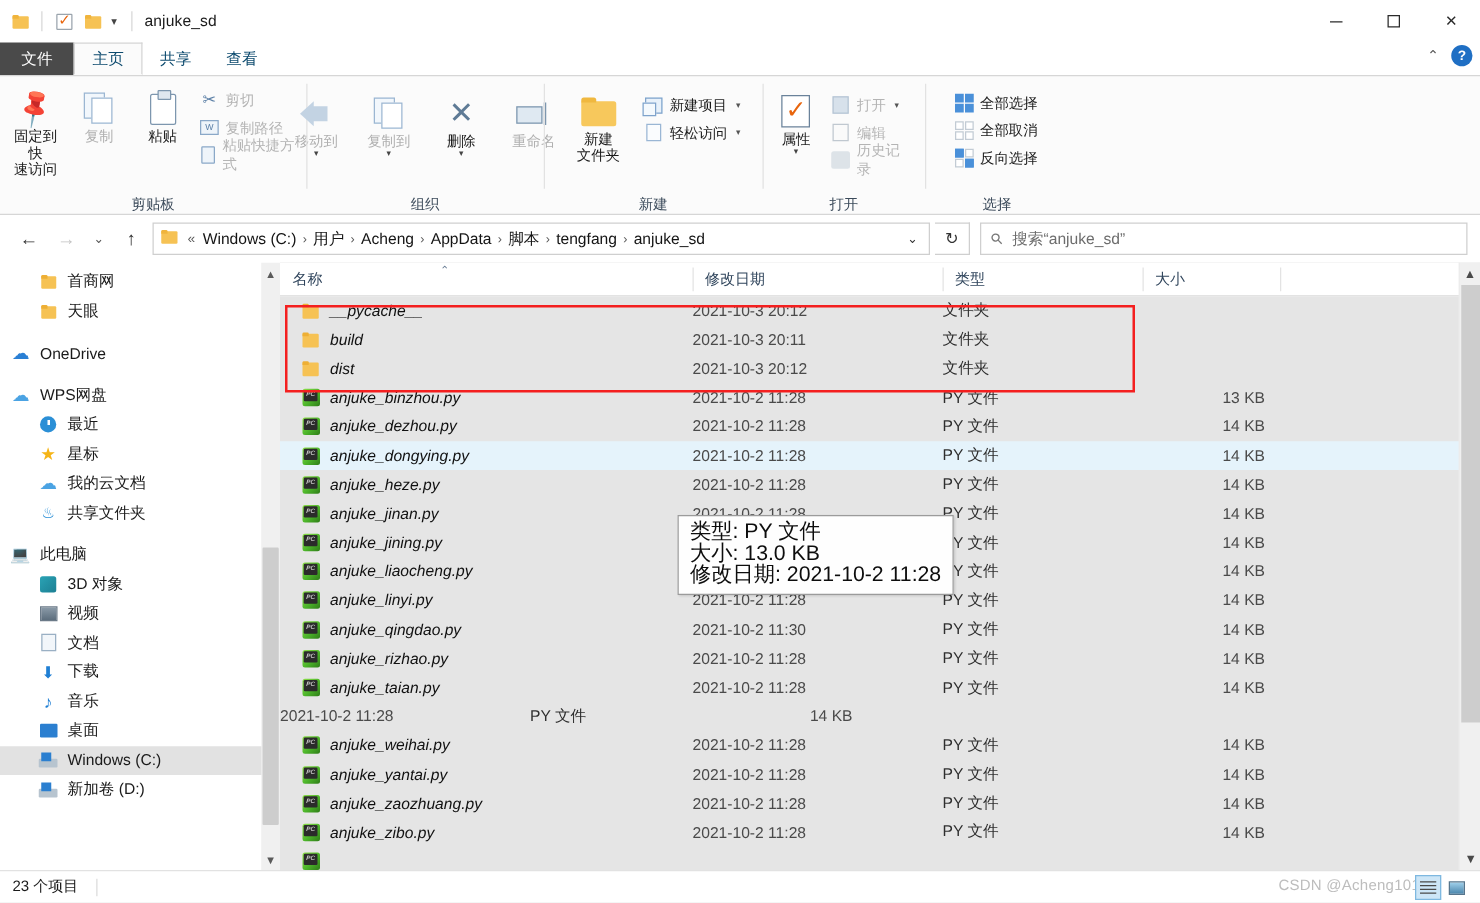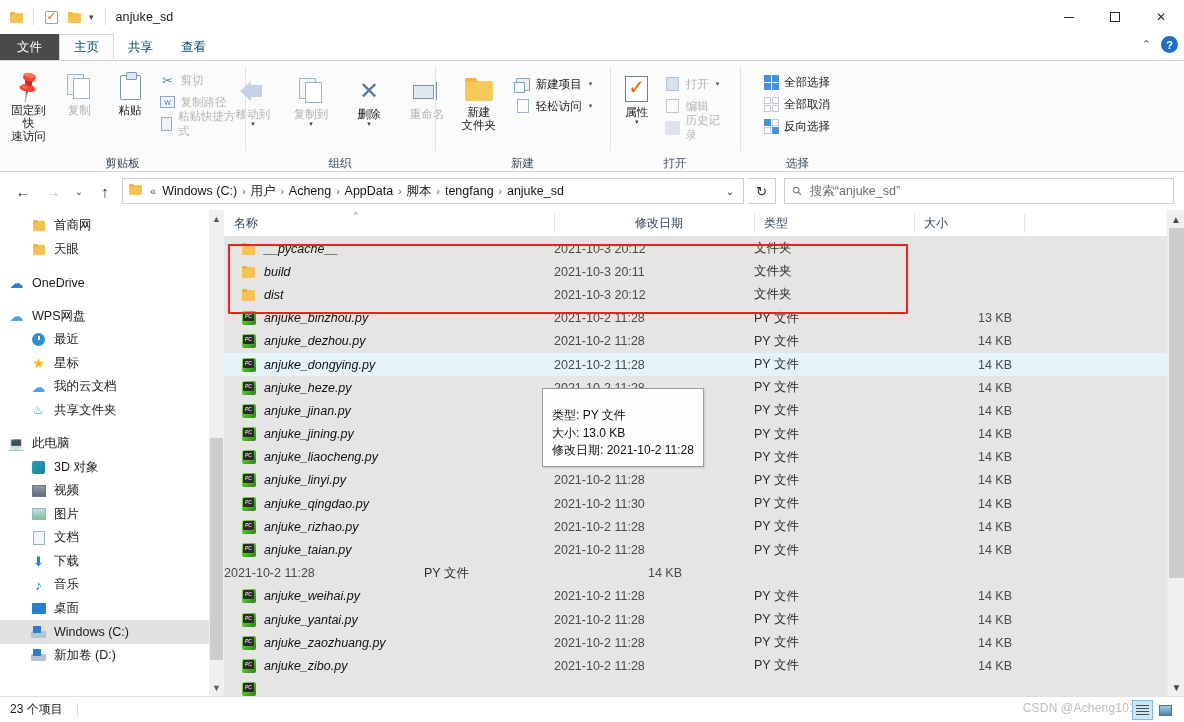--- a/index.html
+++ b/index.html
@@ -250,21 +250,21 @@
     background:#fff; position:relative;
   }
   .col {
     font-size:12px; color:#30455c; padding-left:10px; height:27px; display:flex;
     align-items:center; position:relative;
   }
   .col + .col::before {
     content:""; position:absolute; left:0; top:4px; bottom:4px; width:1px; background:#e3e3e3;
   }
   .col-name { width:330px; }
-  .col-date { width:200px;justify-content:center; }
+  .col-date { width:200px; }
   .col-type { width:160px; }
   .col-size { width:110px; }
   .col-rest { flex:1; }
   .sortmark {
     position:absolute; left:128px; top:1px; font-size:9px; color:#6b7f96;
   }
 
   .rows { position:relative; }
   .row {
     height:23.2px; display:flex; align-items:center; font-size:12.5px; color:#111;
@@ -287,22 +287,22 @@
   }
   .fld-ico { width:14px;height:12px;position:relative;flex:0 0 14px;}
   .fld-ico::before{content:"";position:absolute;left:0;top:1px;width:13px;height:11px;background:#f6c254;border-radius:0 1px 1px 1px;}
   .fld-ico::after{content:"";position:absolute;left:0;top:0;width:5px;height:3px;background:#eeaf35;border-radius:1px 1px 0 0;}
 
   .redbox {
     position:absolute; border:2px solid #f41f1f; pointer-events:none; z-index:12;
   }
   .tooltip {
     position:absolute; background:#fefefe; border:1px solid #9b9b9b;
-    padding:18px 9px 6px 9px; font-size:12px; color:#0d0d0d; z-index:20;
-    line-height:17.5px; box-shadow:1px 1px 2px rgba(0,0,0,0.14);
+    padding:3px 9px 6px 9px; font-size:17px; color:#0d0d0d; z-index:20;
+    line-height:17.5px; box-shadow:1px 1px 2px rgba(0,0,0,0.14);margin-top:24px;
   }
   .file-scroll {
     position:absolute; right:0; top:0; width:17px; height:486px; background:#f0f0f0;
     border-left:1px solid #ececec;
   }
   .file-scroll .arr { height:18px; display:flex;align-items:center;justify-content:center;font-size:10px;color:#4a4a4a;}
   .file-scroll .thumb { position:absolute; left:1px; width:15px; background:#cdcdcd; }
 
   
   .statusbar {
@@ -653,26 +653,20 @@
       <span>3D 对象</span>
     </div>
     <div class="nav-item indent2">
       <span class="nav-ico">
           <span class="i-video"></span>
         </span>
       <span>视频</span>
     </div>
     <div class="nav-item indent2">
       <span class="nav-ico">
-          <span class="i-pics"></span>
-        </span>
-      <span>图片</span>
-    </div>
-    <div class="nav-item indent2">
-      <span class="nav-ico">
           <span class="i-docs"></span>
         </span>
       <span>文档</span>
     </div>
     <div class="nav-item indent2">
       <span class="nav-ico">
           <span class="i-down">⬇</span>
         </span>
       <span>下载</span>
     </div>

